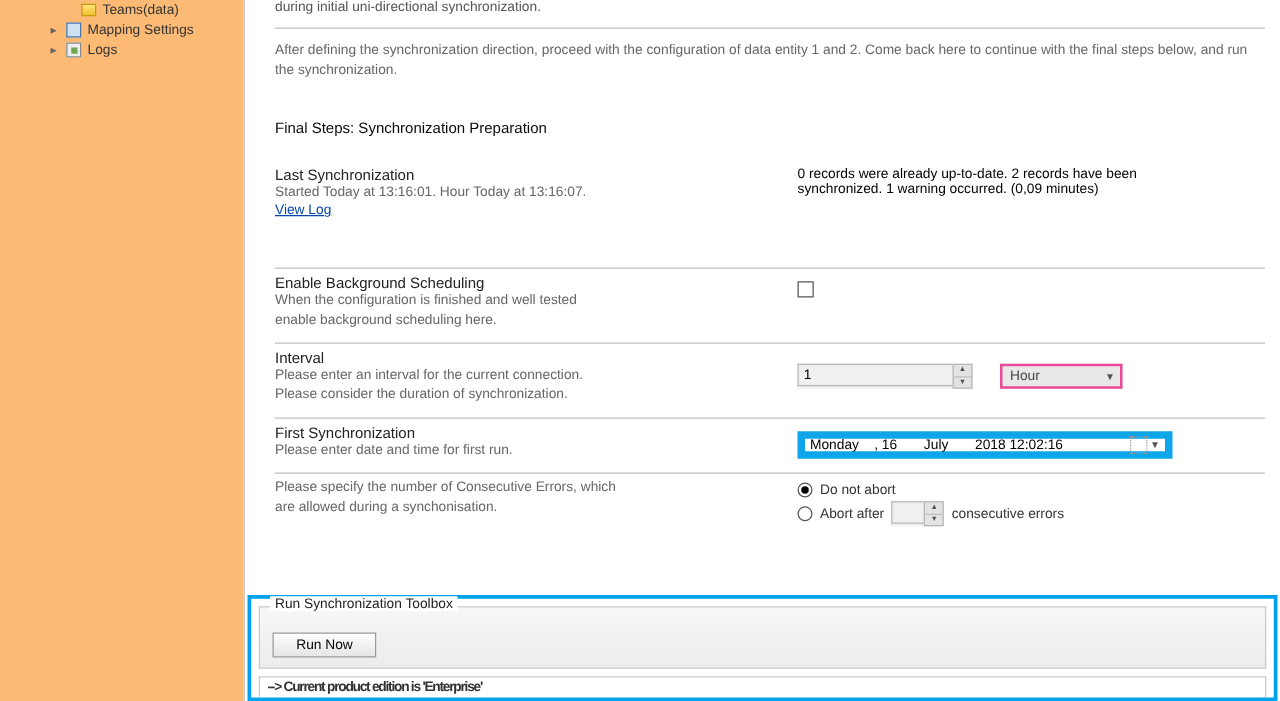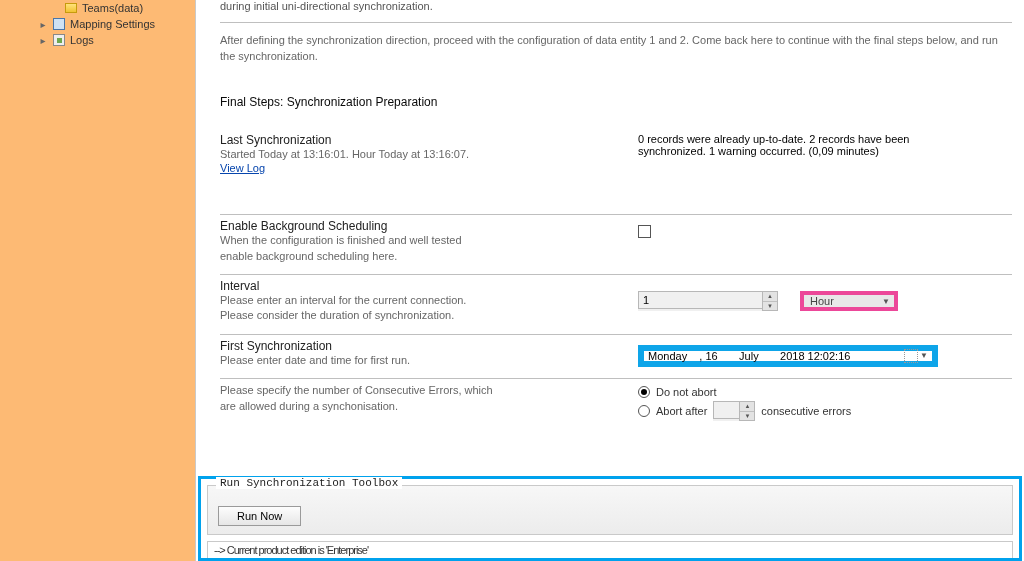--- a/index.html
+++ b/index.html
@@ -121,21 +121,21 @@
     flex: 1; font-size: 6px;
     display: flex; align-items: center; justify-content: center;
     color: #555; cursor: pointer;
   }
   .spinner .spin-buttons div:first-child { border-bottom: 1px solid #c0c0c0; }
   
   .combo {
     display: inline-flex; align-items: center;
     height: 20px; width: 98px;
     background: #e8e8e8;
-    border: 4px solid #ec4899;
+    border: 2px solid #ec4899;
     position: relative;
   }
   .combo span.val { flex: 1; padding: 0 6px; font-size: 11px; color: #444; }
   .combo .dd {
     width: 16px; text-align: center; color: #555;
     font-size: 8px;
   }
   
   .datepicker {
     display: flex; align-items: center;
@@ -178,37 +178,37 @@
     margin: 6px;
     border: 1px solid #c9c9c9;
     padding: 0;
     position: relative;
     height: 50px;
     background: linear-gradient(#f7f7f7,#ececec);
   }
   .toolbox-legend {
     position: absolute; left: 8px; top: -9px;
     background: #fff; padding: 0 4px;
-    font-size: 11px; color: #222; font-family: Liberation Mono, monospace;
+    font-size: 11px; color: #222;
   }
   .toolbox-btn {
     position: absolute; left: 10px; top: 20px;
     padding: 3px 18px;
     font-size: 11px;
     border: 1px solid #9a9a9a;
     background: linear-gradient(#fdfdfd,#e6e6e6);
     cursor: pointer;
   }
   .status-row {
     margin: 4px 6px 0 6px;
     border: 1px solid #c9c9c9;
     border-bottom: none;
     padding: 2px 6px;
     font-size: 11px; color: #333;
-    white-space: nowrap; overflow: hidden;
+    white-space: nowrap; overflow: hidden; font-weight: bold;
   }
   .arrow-prefix { letter-spacing: -1px; }
 </style>
 </head>
 <body>
 
 <div class="app">
 
   <div class="tree-pane">
     <div class="tree-row">

